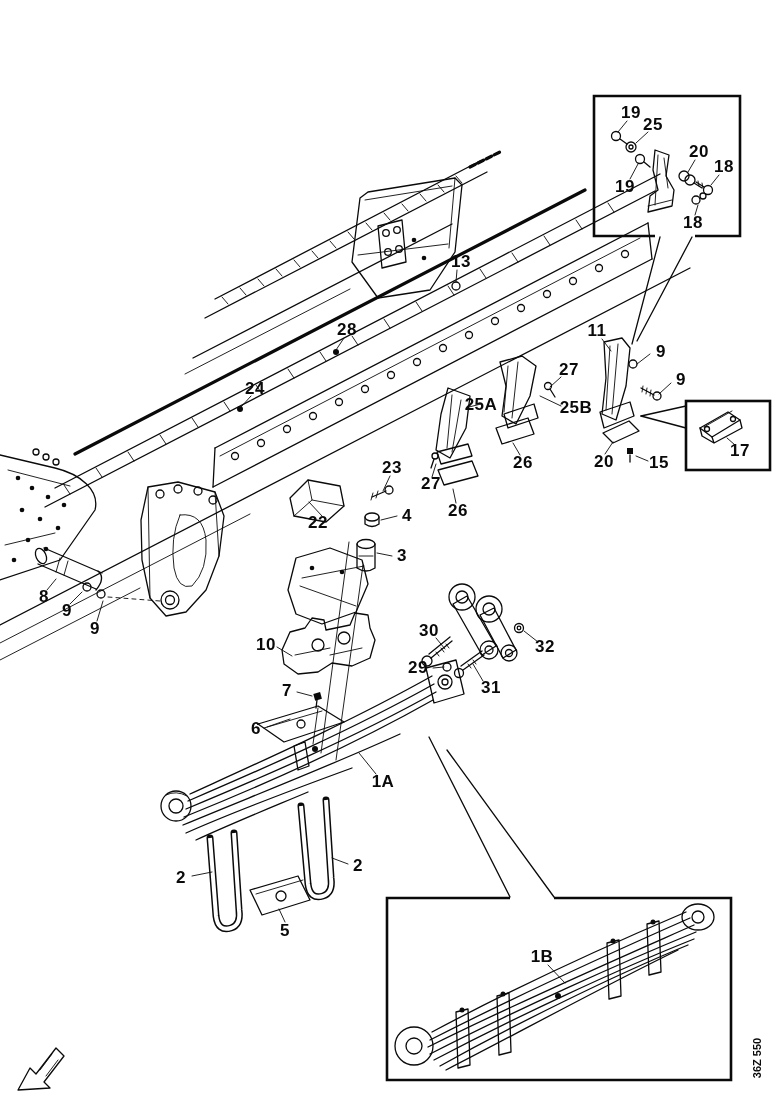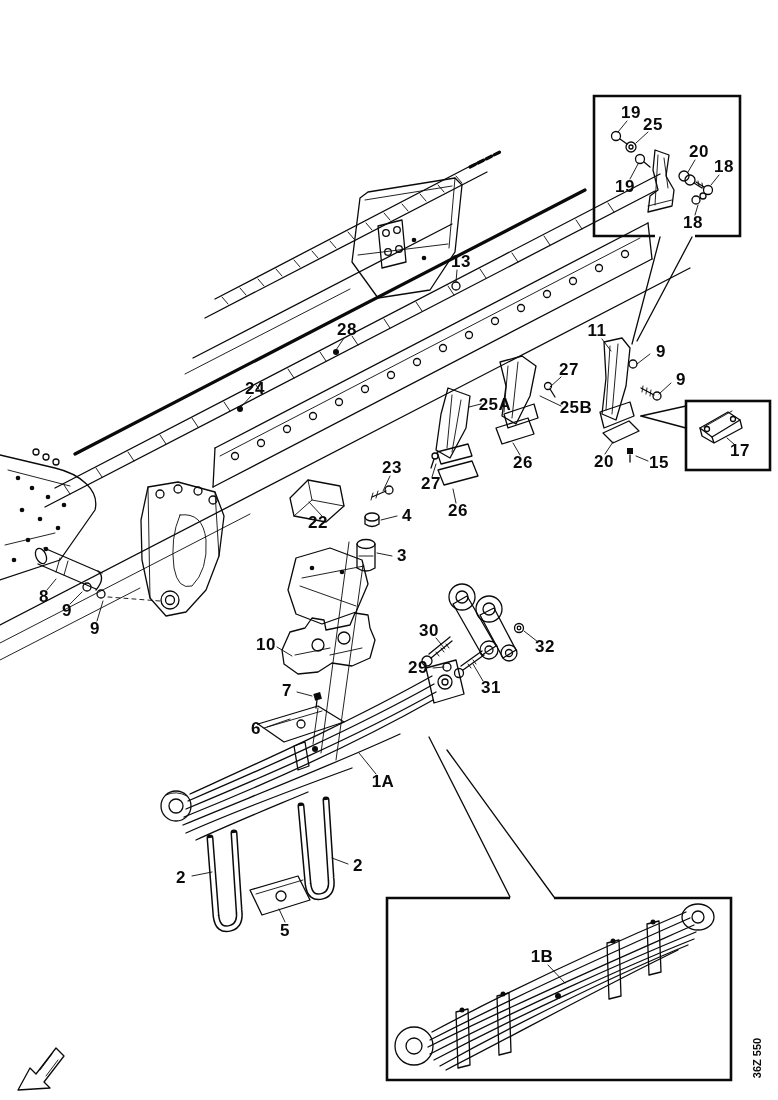--- a/index.html
+++ b/index.html
@@ -416,21 +416,21 @@
   <span class="callout" style="left:392px;top:468px">23</span>
   <span class="callout" style="left:407px;top:516px">4</span>
   <span class="callout" style="left:402px;top:556px">3</span>
   <span class="callout" style="left:266px;top:645px">10</span>
   <span class="callout" style="left:287px;top:691px">7</span>
   <span class="callout" style="left:256px;top:729px">6</span>
   <span class="callout" style="left:383px;top:782px">1A</span>
   <span class="callout" style="left:181px;top:878px">2</span>
   <span class="callout" style="left:358px;top:866px">2</span>
   <span class="callout" style="left:285px;top:931px">5</span>
-  <span class="callout" style="left:495px;top:405px">25A</span>
+  <span class="callout" style="left:481px;top:405px">25A</span>
   <span class="callout" style="left:576px;top:408px">25B</span>
   <span class="callout" style="left:523px;top:463px">26</span>
   <span class="callout" style="left:458px;top:511px">26</span>
   <span class="callout" style="left:569px;top:370px">27</span>
   <span class="callout" style="left:431px;top:484px">27</span>
   <span class="callout" style="left:597px;top:331px">11</span>
   <span class="callout" style="left:661px;top:352px">9</span>
   <span class="callout" style="left:681px;top:380px">9</span>
   <span class="callout" style="left:604px;top:462px">20</span>
   <span class="callout" style="left:659px;top:463px">15</span>

